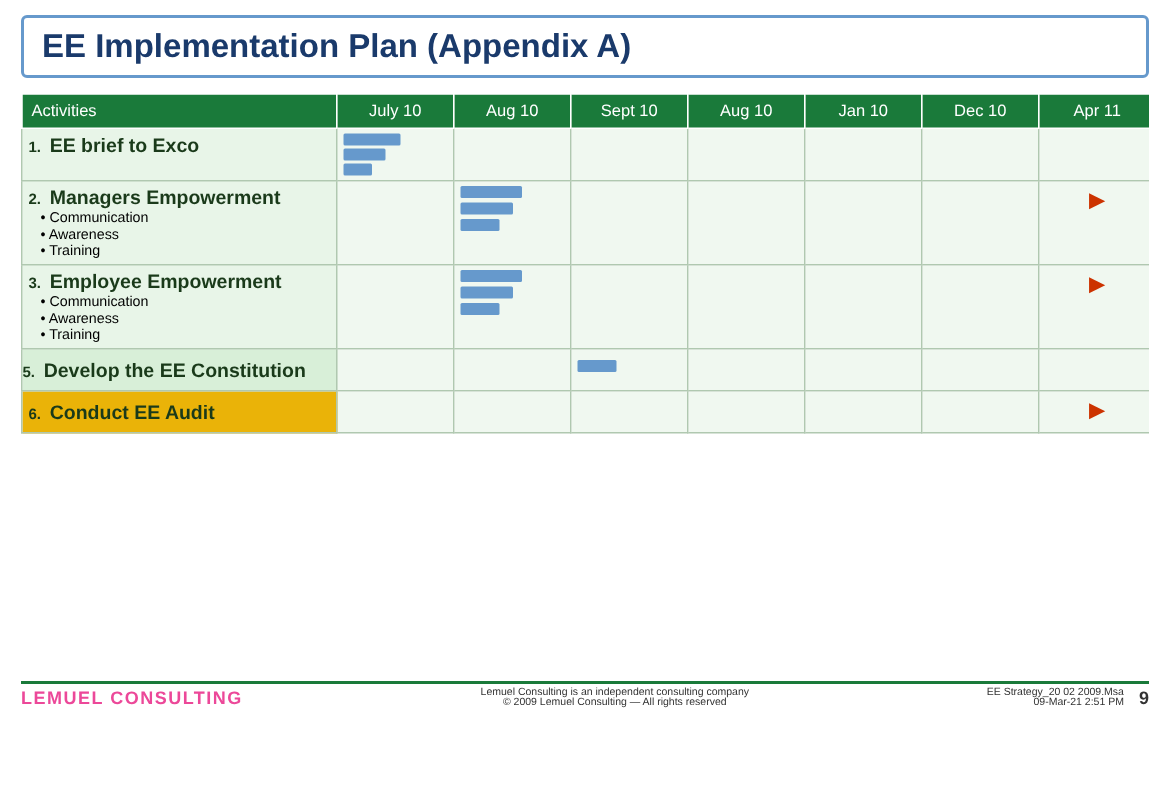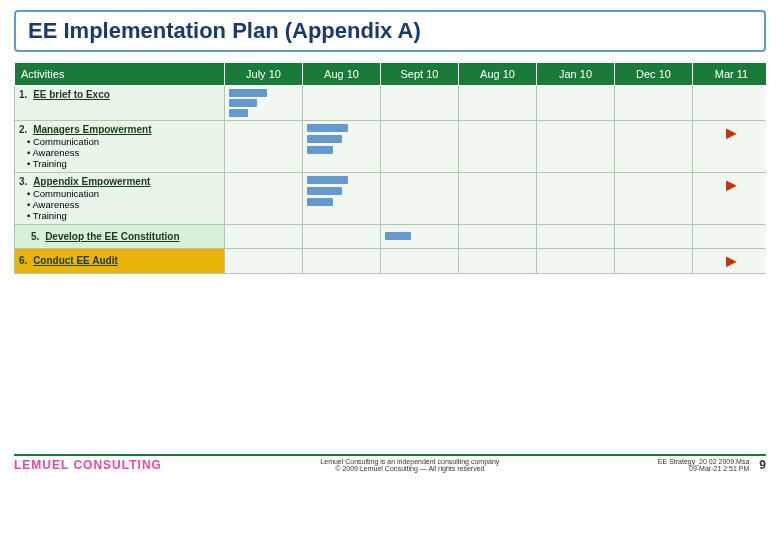--- a/index.html
+++ b/index.html
@@ -75,22 +75,21 @@
     }
 
     tbody tr td.month-cell {
       background-color: #f0f8f0;
       position: relative;
     }
 
     .row-main-label {
       font-weight: bold;
       color: #1a3a1a;
-      font-size: 10px;
-      text-decoration: underline;
+      font-size: 13px;
     }
 
     .row-number {
       font-weight: bold;
       color: #1a3a1a;
       margin-right: 3px;
     }
 
     
     .footer {
@@ -163,21 +162,21 @@
       </colgroup>
       <thead>
         <tr>
           <th class="activity-header">Activities</th>
           <th>July 10</th>
           <th>Aug 10</th>
           <th>Sept 10</th>
           <th>Aug 10</th>
           <th>Jan 10</th>
           <th>Dec 10</th>
-          <th>Mar 11</th>
+          <th>Apr 11</th>
         </tr>
       </thead>
       <tbody>
 
         <tr>
           <td class="activity-cell">
             <span class="row-number">1.</span>
             <span class="row-main-label">EE brief to Exco</span>
           </td>
           <td class="month-cell">
@@ -226,21 +225,21 @@
           <td class="month-cell">
             <div style="display:flex; align-items:center; height:100%; justify-content:center;">
               <span class="red-arrow">►</span>
             </div>
           </td>
         </tr>
 
         <tr>
           <td class="activity-cell">
             <span class="row-number">3.</span>
-            <span class="row-main-label">Appendix Empowerment</span>
+            <span class="row-main-label">Employee Empowerment</span>
             <div style="padding-left:8px; font-size:9.5px; margin-top:1px;">• Communication</div>
             <div style="padding-left:8px; font-size:9.5px;">• Awareness</div>
             <div style="padding-left:8px; font-size:9.5px;">• Training</div>
           </td>
           <td class="month-cell"></td>
           <td class="month-cell">
             <div class="bar-container">
                 <div class="blue-bar" style="width:60%;"></div>
               </div>
             <div class="bar-container">
@@ -256,21 +255,21 @@
           <td class="month-cell"></td>
           <td class="month-cell">
             <div style="display:flex; align-items:center; height:100%; justify-content:center;">
               <span class="red-arrow">►</span>
             </div>
           </td>
         </tr>
 
 
         <tr>
-          <td class="activity-cell" style="background-color:#d8efd8; padding: 6px 16px;">
+          <td class="activity-cell" style="background-color:#d8efd8; padding: 6px 0;">
             <span class="row-number">5.</span>
             <span class="row-main-label">Develop the EE Constitution</span>
           </td>
           <td class="month-cell"></td>
           <td class="month-cell"></td>
           <td class="month-cell">
             <div style="display:flex; align-items:center; height:100%; padding: 4px 0;">
               <div class="blue-bar" style="width:38%;"></div>
             </div>
           </td>

